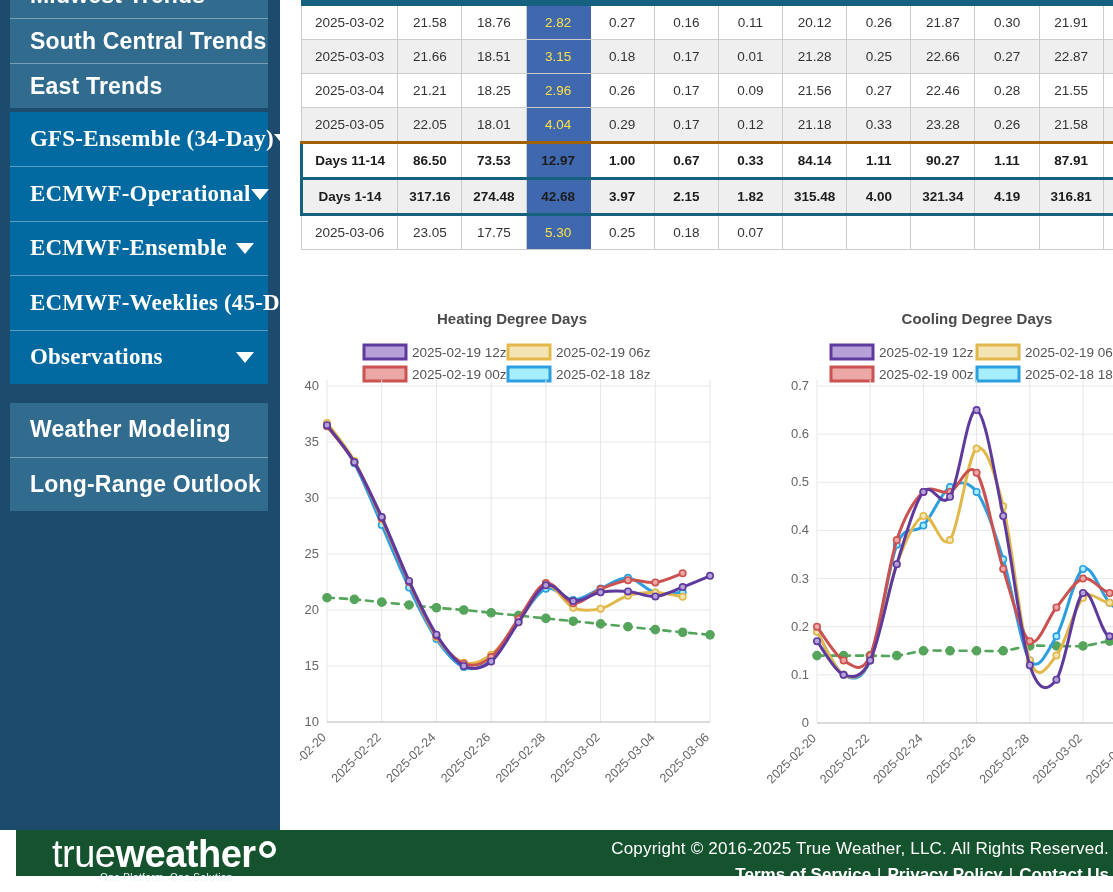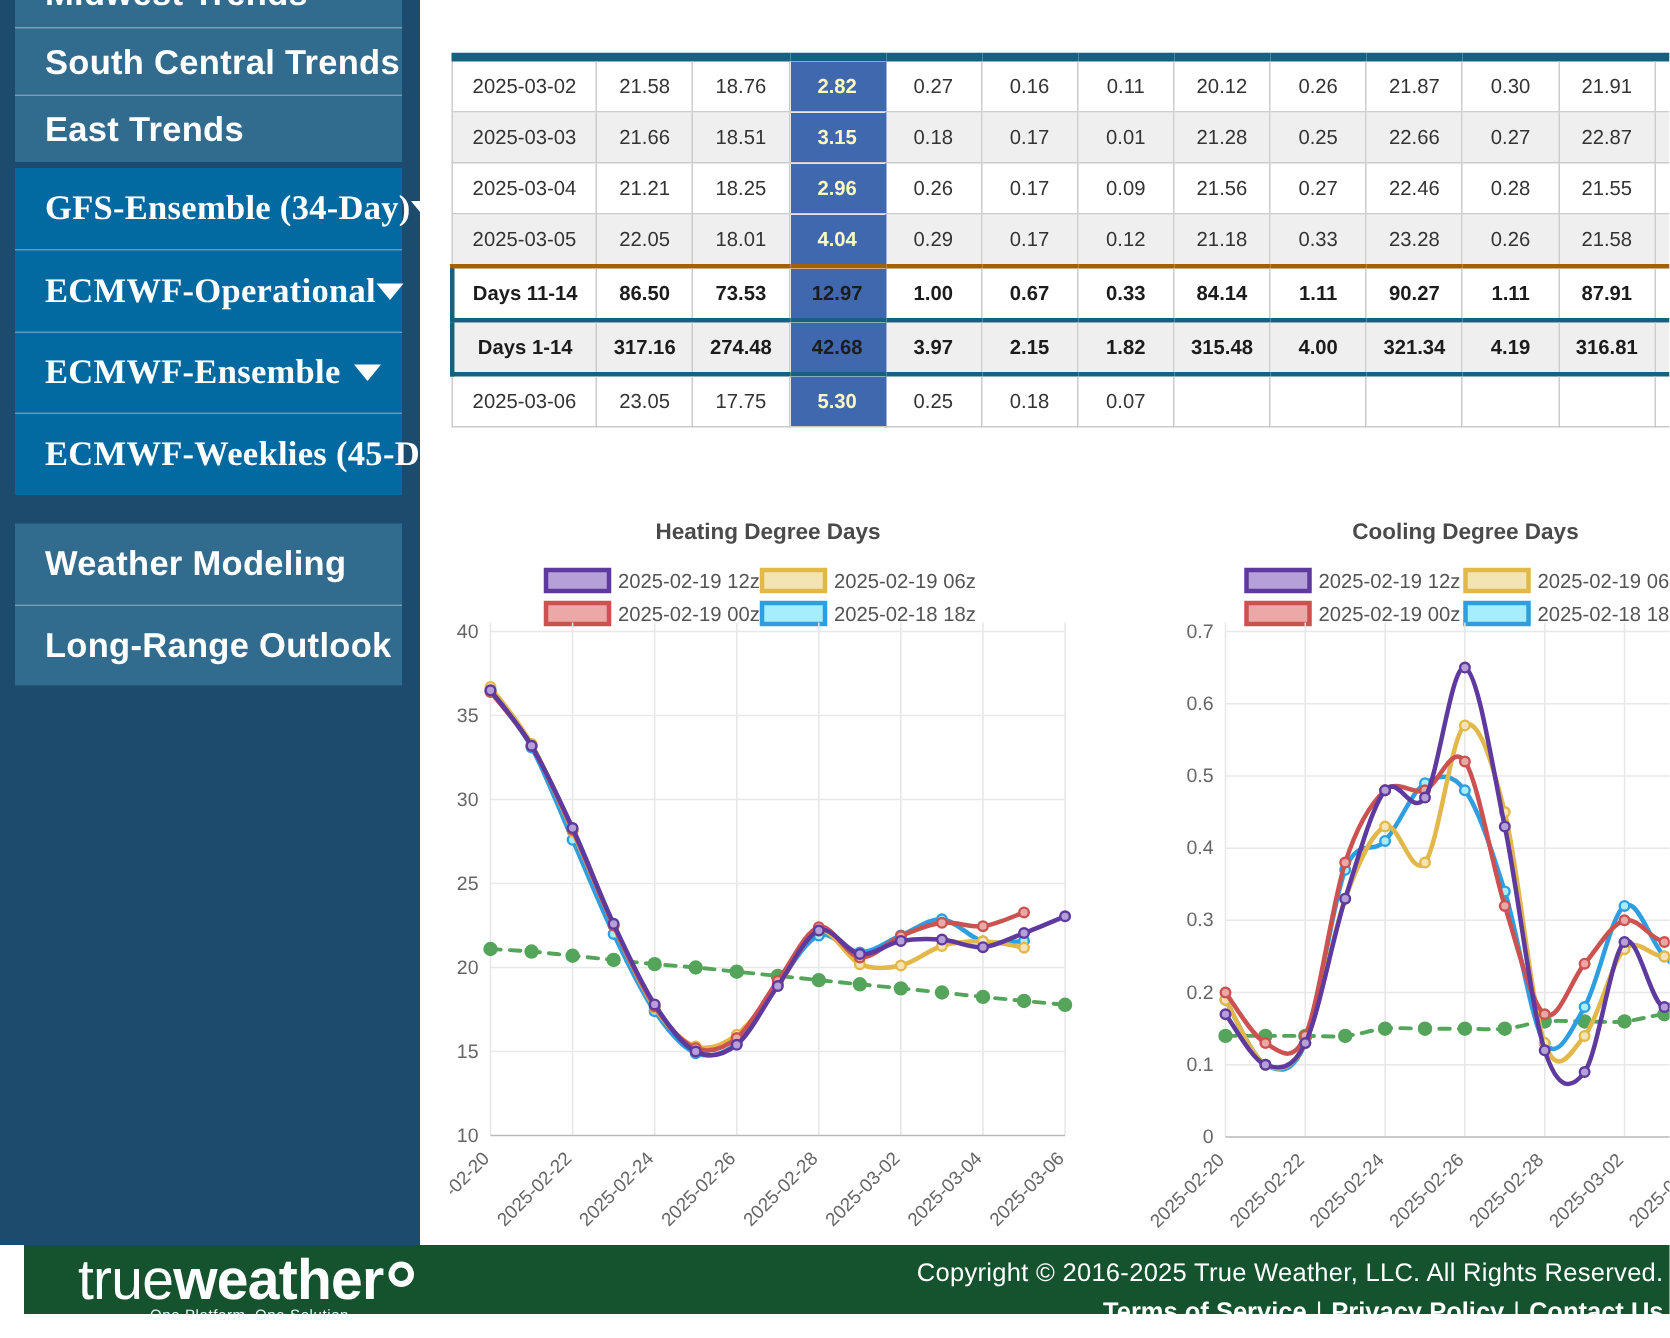--- a/index.html
+++ b/index.html
@@ -27,34 +27,34 @@
   .nav-group.bright .nav-item{background:#0369a1;height:54.4px;font-family:Liberation Serif, serif;}
   .nav-group.bottom .nav-item{background:#316b8d;height:54px;padding-left:20px;}
   .nav-group.top-group .nav-item:first-child{margin-top:-27px;}
   .nav-item .caret{
     margin-left:auto;width:0;height:0;flex:0 0 auto;
     border-left:9px solid transparent;border-right:9px solid transparent;
     border-top:11px solid #ffffff;
   }
   .nav-item .lbl{white-space:nowrap;}
   
-  .content{position:absolute;left:280px;top:0;width:822px;height:830px;background:#fff;margin-top:35px;}
+  .content{position:absolute;left:280px;top:0;width:822px;height:830px;background:#fff;}
   .table-zone{position:absolute;left:20px;top:0;width:813px;height:256px;overflow:hidden;}
   table.dd{border-collapse:collapse;table-layout:fixed;width:866px;}
   table.dd td{
     border:1px solid #cccccc;height:33px;text-align:center;
     font-size:13.5px;color:#333;background:#fff;padding:0;
     white-space:nowrap;overflow:hidden;
   }
   table.dd col.c-date{width:96px;}
   table.dd col.c-val{width:64px;}
   table.dd col.c-clip{width:62px;}
   table.dd tr:nth-child(even) td{background:#efefef;}
   table.dd tr:first-child td{border-top:6px solid #15617f;}
-  table.dd td.hl{background:#4068ae !important;color:#fef9c3;border-left-color:#4068ae;border-right-color:#4068ae;font-weight:bold;}
+  table.dd td.hl{background:#4068ae !important;color:#fde047;border-left-color:#4068ae;border-right-color:#4068ae;}
   table.dd tr.summary td{
     font-weight:bold;color:#1c1c1c;
     border-top:3px solid #a16207;border-bottom:3px solid #15617f;
   }
   table.dd tr.summary td:first-child{border-left:3px solid #15617f;}
   
   .charts{position:absolute;left:20px;top:304px;height:505px;}
   .chart-box{position:absolute;top:0;height:505px;overflow:hidden;}
   .chart-box.left{left:0;width:425px;}
   .chart-box.right{left:465px;width:368px;}
@@ -102,20 +102,24 @@
         <div class="nav-item">
           <span class="lbl">ECMWF-Operational</span>
           <span class="caret"></span>
         </div>
         <div class="nav-item">
           <span class="lbl">ECMWF-Ensemble</span>
           <span class="caret"></span>
         </div>
         <div class="nav-item">
           <span class="lbl">ECMWF-Weeklies (45-Day)</span>
+          <span class="caret"></span>
+        </div>
+        <div class="nav-item">
+          <span class="lbl">Observations</span>
           <span class="caret"></span>
         </div>
       </div>
       <div class="nav-group bottom">
         <div class="nav-item">
           <span class="lbl">Weather Modeling</span>
         </div>
         <div class="nav-item">
           <span class="lbl">Long-Range Outlook</span>
         </div>

